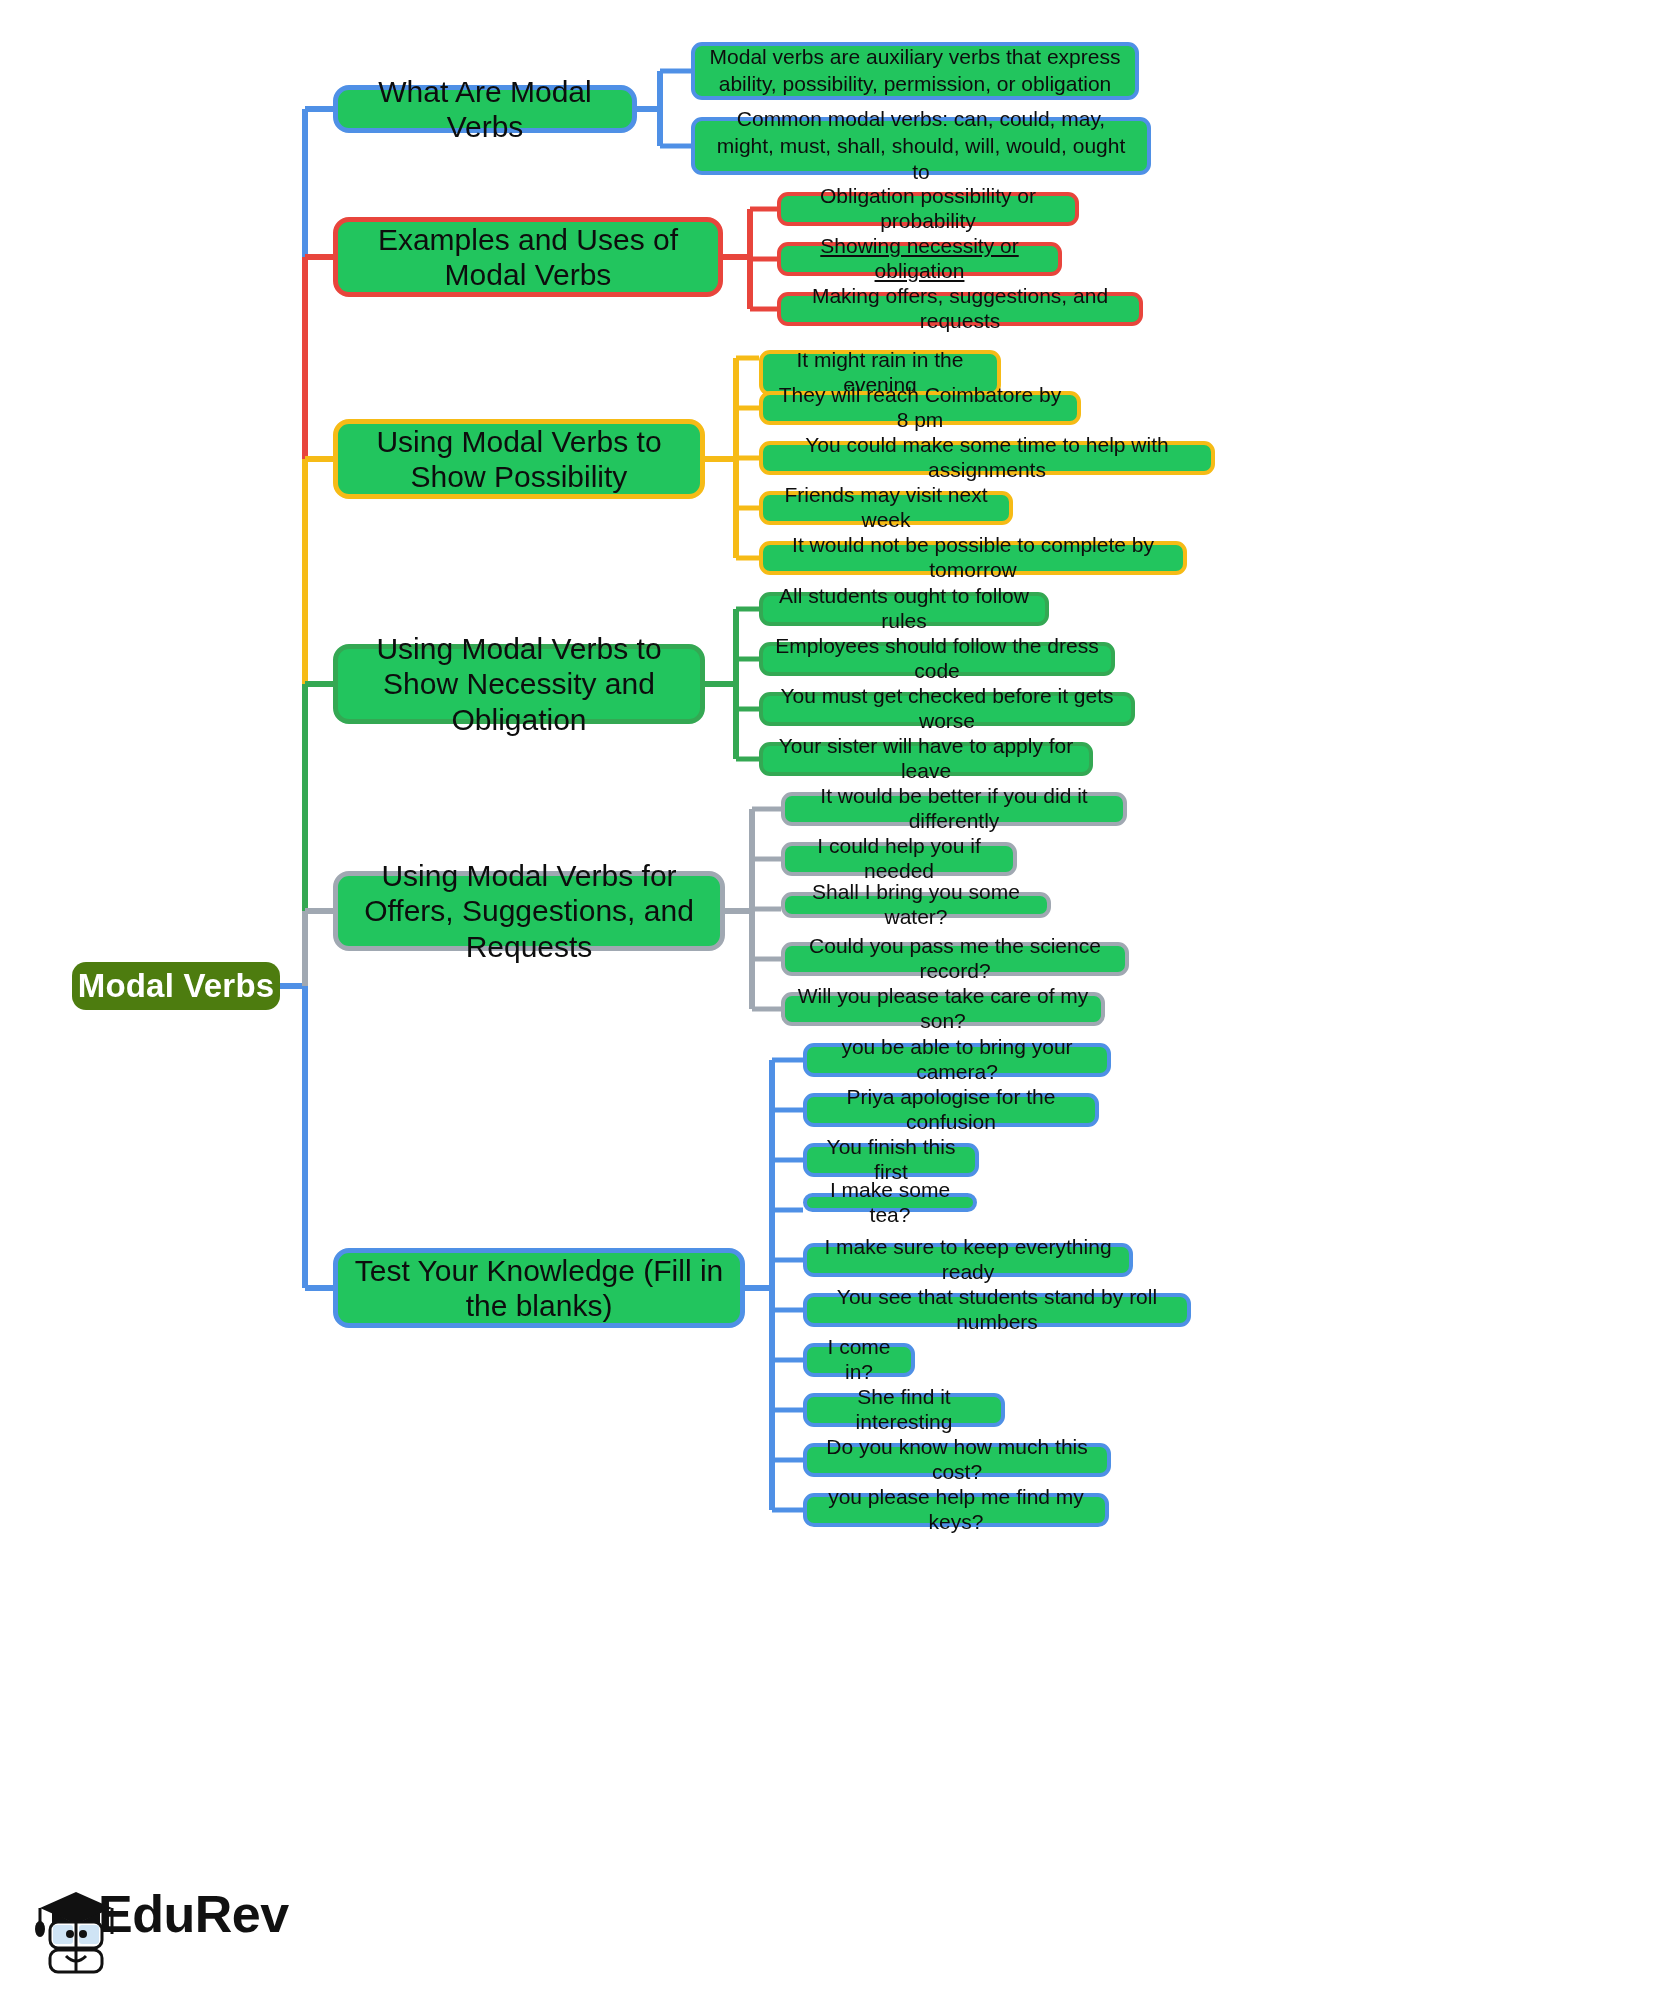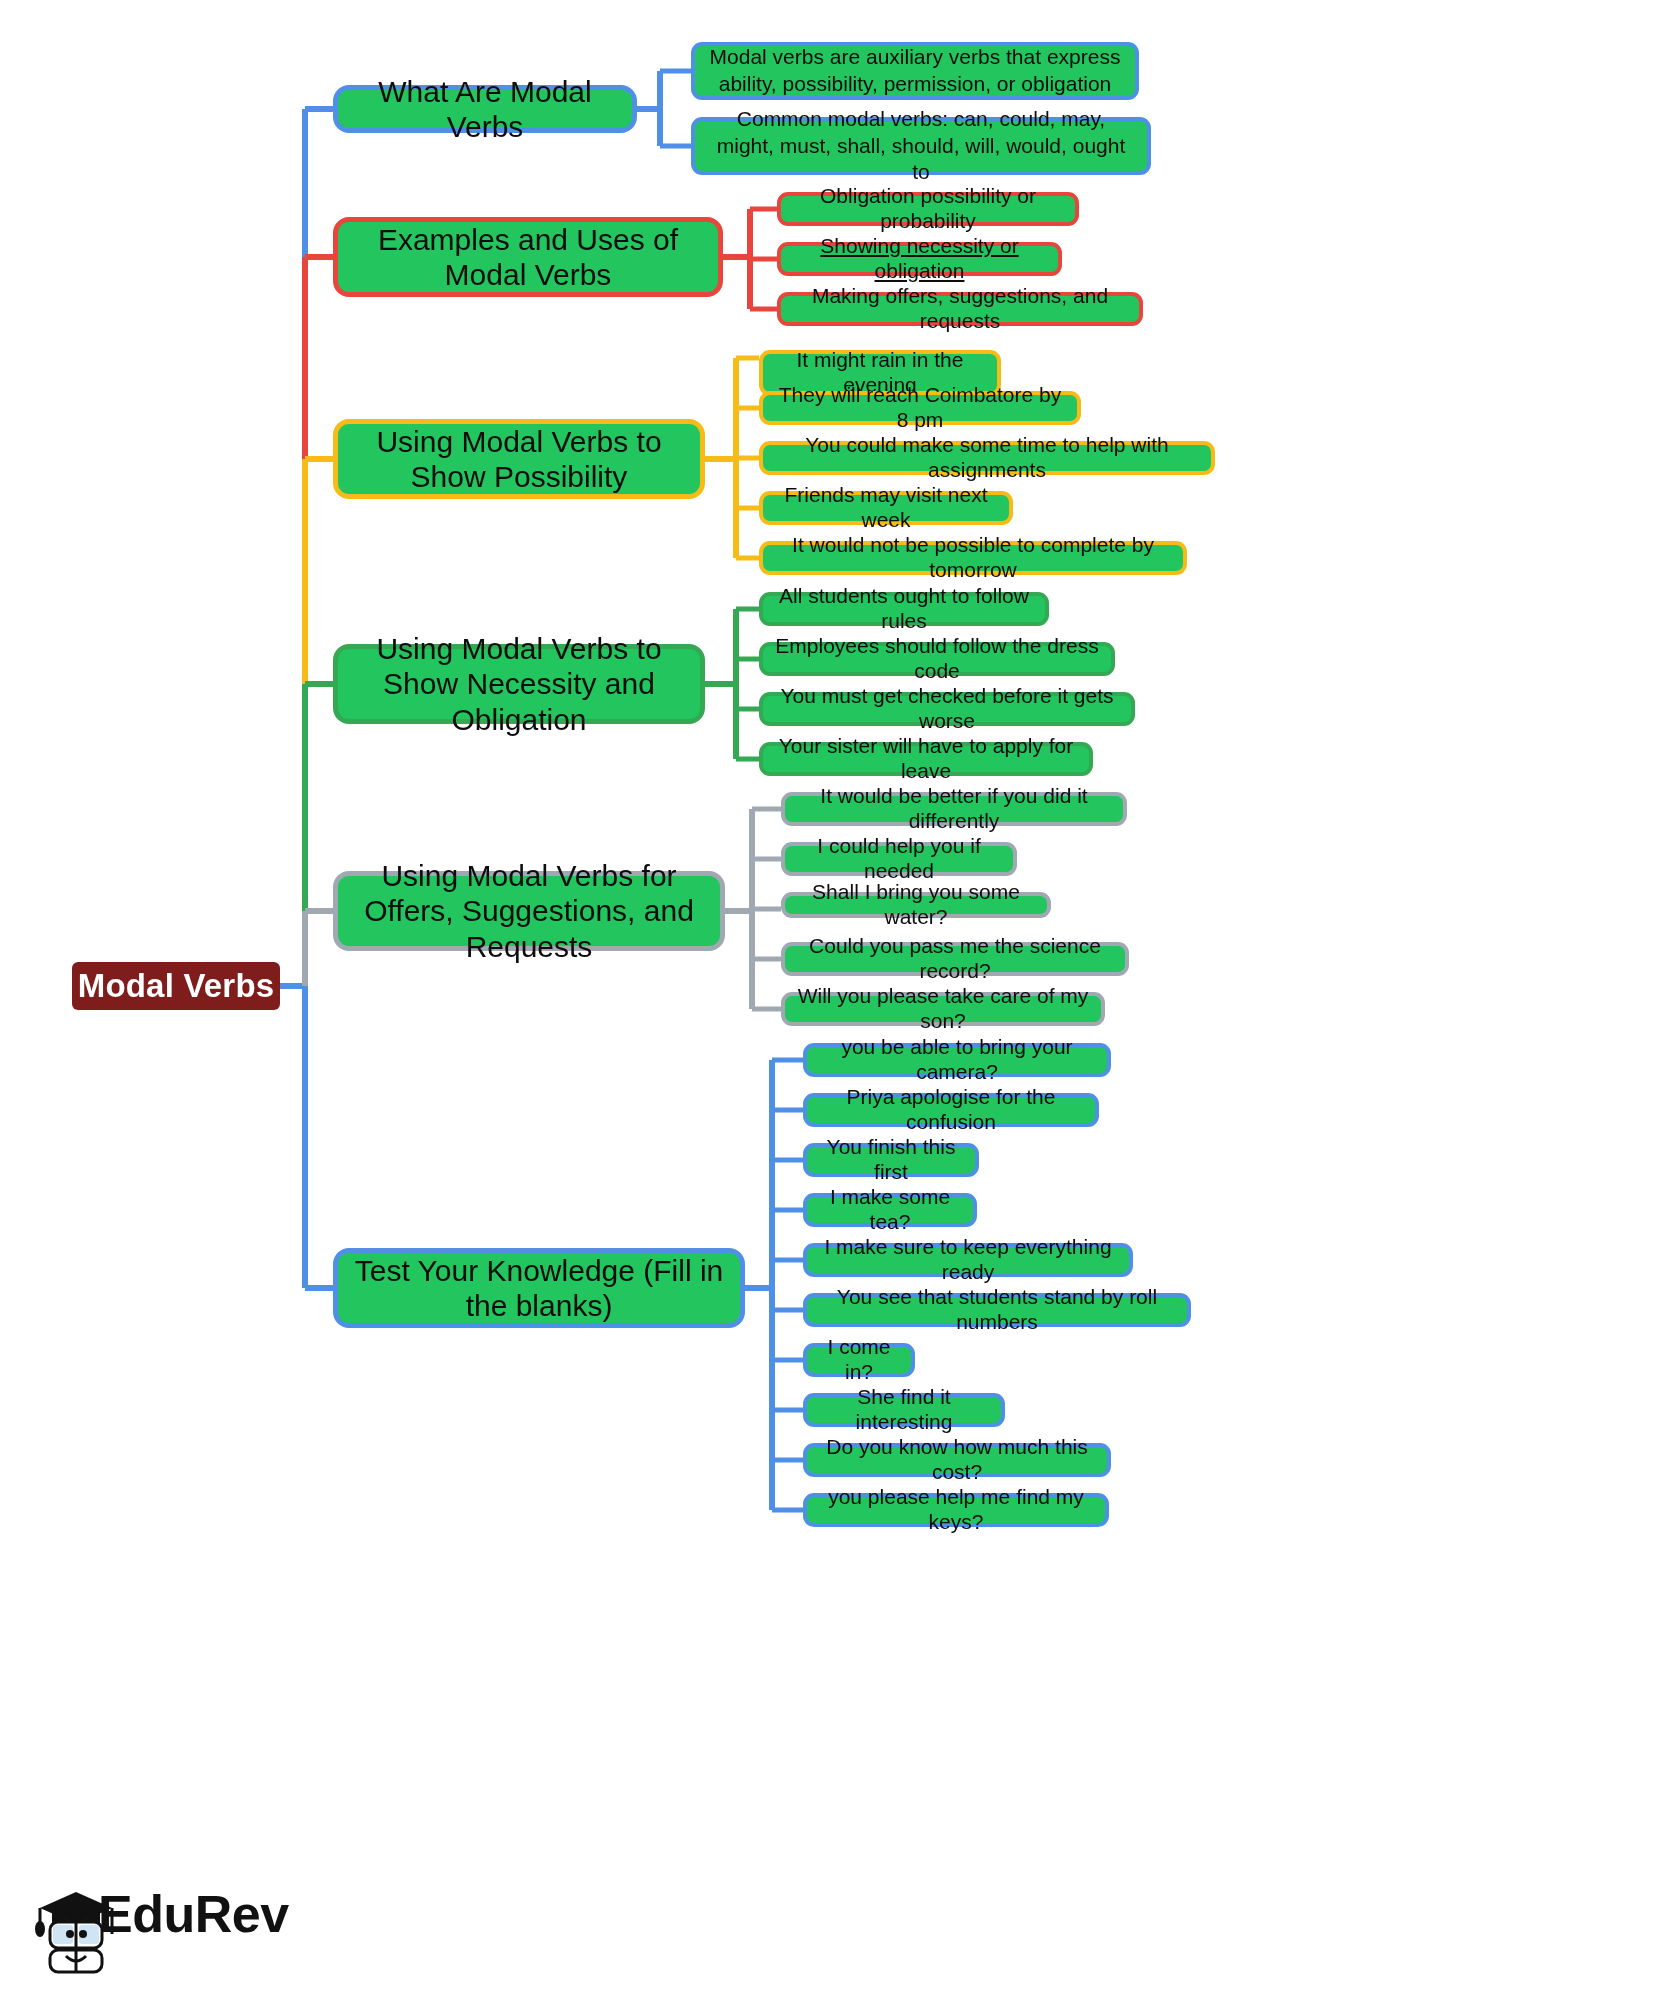--- a/index.html
+++ b/index.html
@@ -28,24 +28,24 @@
     display: flex;
     align-items: center;
     justify-content: center;
     text-align: center;
     color: #0d0d0d;
     line-height: 1.18;
   }
   .root-node {
     position: absolute;
     box-sizing: border-box;
-    background: #7f1d1d;
+    background: #4d7c0f;
     color: #ffffff;
     font-weight: bold;
-    border-radius: 6px;
+    border-radius: 14px;
     display: flex;
     align-items: center;
     justify-content: center;
     text-align: center;
     letter-spacing: 0.2px;
   }
   .branch-node {
     border-width: 5px;
     border-radius: 16px;
     font-size: 30px;
@@ -216,21 +216,21 @@
     </div>
     <div class="node-box leaf-node" style="left: 803px; top: 1043px; width: 308px; height: 34px; border-color: rgb(79, 144, 230);">
       <span>you be able to bring your camera?</span>
     </div>
     <div class="node-box leaf-node" style="left: 803px; top: 1093px; width: 296px; height: 34px; border-color: rgb(79, 144, 230);">
       <span>Priya apologise for the confusion</span>
     </div>
     <div class="node-box leaf-node" style="left: 803px; top: 1143px; width: 176px; height: 34px; border-color: rgb(79, 144, 230);">
       <span>You finish this first</span>
     </div>
-    <div class="node-box leaf-node" style="left: 803px; top: 1193px; width: 174px; height: 34px; border-color: rgb(79, 144, 230);">
+    <div class="node-box leaf-node" style="left: 803px; top: 1193px; width: 174px; height: 19px; border-color: rgb(79, 144, 230);">
       <span>I make some tea?</span>
     </div>
     <div class="node-box leaf-node" style="left: 803px; top: 1243px; width: 330px; height: 34px; border-color: rgb(79, 144, 230);">
       <span>I make sure to keep everything ready</span>
     </div>
     <div class="node-box leaf-node" style="left: 803px; top: 1293px; width: 388px; height: 34px; border-color: rgb(79, 144, 230);">
       <span>You see that students stand by roll numbers</span>
     </div>
     <div class="node-box leaf-node" style="left: 803px; top: 1343px; width: 112px; height: 34px; border-color: rgb(79, 144, 230);">
       <span>I come in?</span>

